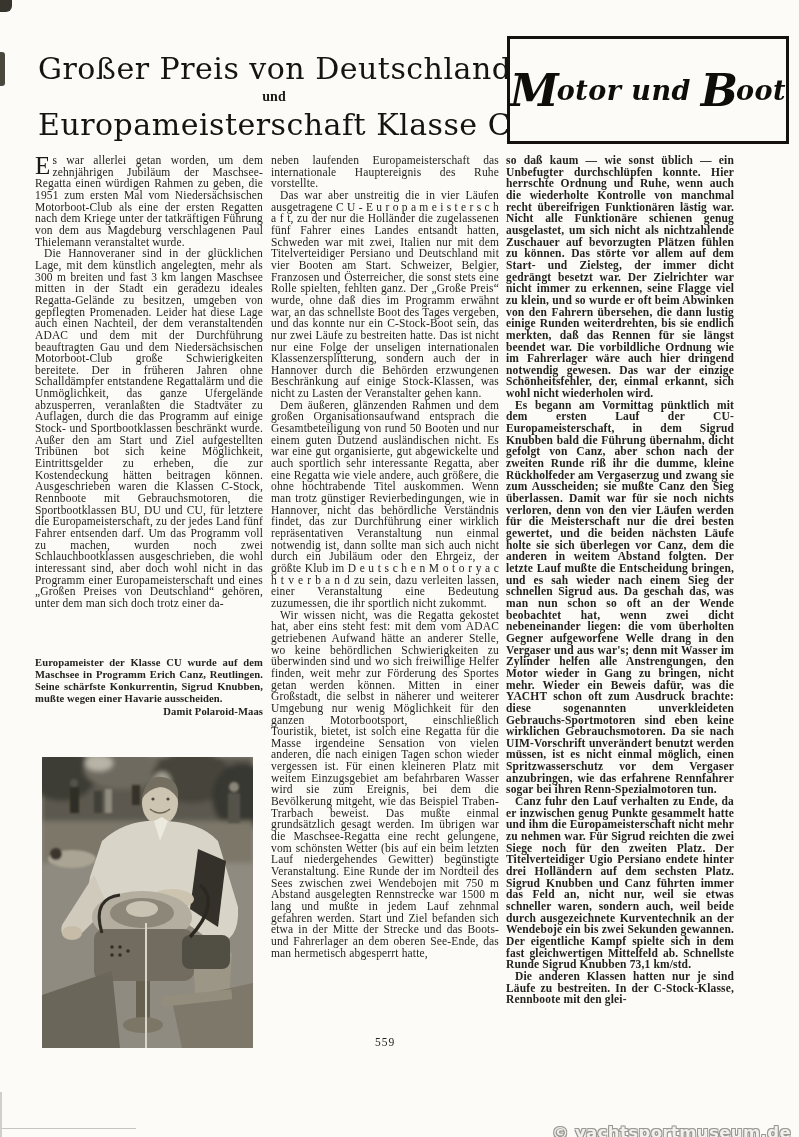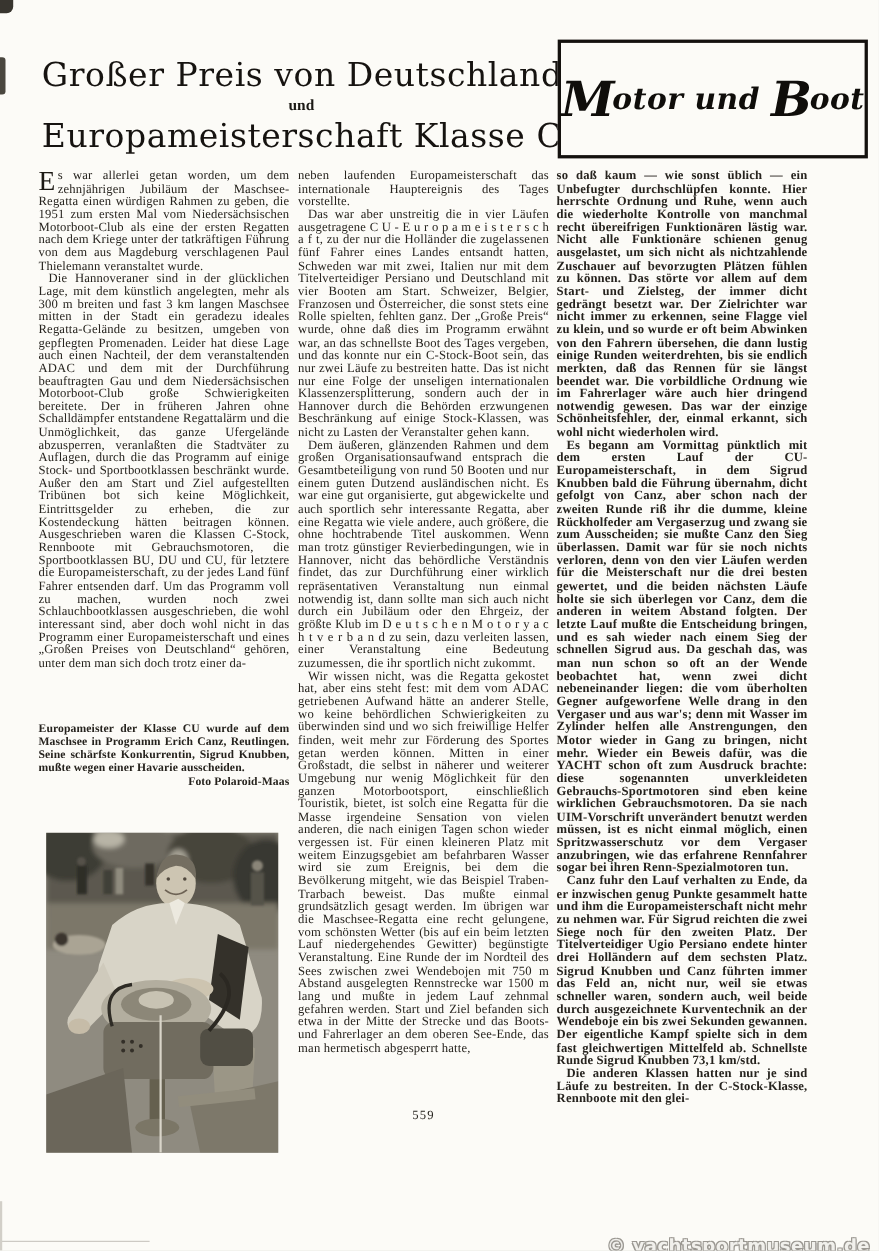--- a/index.html
+++ b/index.html
@@ -50,21 +50,21 @@
     font-size:10.6px; line-height:12px; font-weight:bold; letter-spacing:.1px;
     text-align:justify; color:#26231e;
   }
   .caption-credit { text-align:right; margin-top:1px; font-weight:bold; }
   .photo-frame {
     position:absolute; left:42px; top:757px; width:211px; height:291px;
     background:#8f8b80; overflow:hidden;
   }
 
   
-  .page-number { position:absolute; left:271px; top:1008px; width:228px; text-align:center;
+  .page-number { position:absolute; left:271px; top:1036px; width:228px; text-align:center;
     font-size:11.5px; letter-spacing:1px; color:#26231e; }
   .watermark {
     position:absolute; right:8px; top:1103px;
     font-family:"DejaVu Sans", sans-serif; font-weight:bold; font-size:16.5px; letter-spacing:.4px;
     color:#f1f0ec;
     text-shadow: 1px 1px 0 #9b9892, -1px -1px 0 #9b9892, 1px -1px 0 #9b9892,
                  -1px 1px 0 #9b9892, 0 1.4px 1px #7e7b75;
     margin-top: 20px;
   }
 
@@ -95,21 +95,21 @@
     <div class="masthead-text"><span class="masthead-initial">M</span><span>otor</span><span> und </span><span class="masthead-initial">B</span><span>oot</span></div>
   </div>
 
   <div class="col" id="col1">
     <p class="lead"><span class="dropcap">E</span><span>s war allerlei getan worden, um dem zehnjährigen Jubiläum der Maschsee-Regatta einen würdigen Rahmen zu geben, die 1951 zum ersten Mal vom Niedersächsischen Motorboot-Club als eine der ersten Regatten nach dem Kriege unter der tatkräftigen Führung von dem aus Magdeburg verschlagenen Paul Thielemann veranstaltet wurde.</span></p>
     <p>Die Hannoveraner sind in der glücklichen Lage, mit dem künstlich angelegten, mehr als 300 m breiten und fast 3 km langen Maschsee mitten in der Stadt ein geradezu ideales Regatta-Gelände zu besitzen, umgeben von gepflegten Promenaden. Leider hat diese Lage auch einen Nachteil, der dem veranstaltenden ADAC und dem mit der Durchführung beauftragten Gau und dem Niedersächsischen Motorboot-Club große Schwierigkeiten bereitete. Der in früheren Jahren ohne Schalldämpfer entstandene Regattalärm und die Unmöglichkeit, das ganze Ufergelände abzusperren, veranlaßten die Stadtväter zu Auflagen, durch die das Programm auf einige Stock- und Sportbootklassen beschränkt wurde. Außer den am Start und Ziel aufgestellten Tribünen bot sich keine Möglichkeit, Eintrittsgelder zu erheben, die zur Kostendeckung hätten beitragen können. Ausgeschrieben waren die Klassen C-Stock, Rennboote mit Gebrauchsmotoren, die Sportbootklassen BU, DU und CU, für letztere die Europameisterschaft, zu der jedes Land fünf Fahrer entsenden darf. Um das Programm voll zu machen, wurden noch zwei Schlauchbootklassen ausgeschrieben, die wohl interessant sind, aber doch wohl nicht in das Programm einer Europameisterschaft und eines „Großen Preises von Deutschland“ gehören, unter dem man sich doch trotz einer da-</p>
   </div>
 
   <div class="caption">
     <div>Europameister der Klasse CU wurde auf dem Maschsee in Programm Erich Canz, Reutlingen. Seine schärfste Konkurrentin, Sigrud Knubben, mußte wegen einer Havarie ausscheiden.</div>
-    <div class="caption-credit">Foto Polaroid-Maas</div>
+    <div class="caption-credit">Damit Polaroid-Maas</div>
   </div>
 
   <div class="photo-frame">
     <svg viewBox="0 0 211 291" width="211" height="291" preserveAspectRatio="none" role="img">
       <defs>
         <filter id="soft">
             <feGaussianBlur stdDeviation="1.1"></feGaussianBlur>
           </filter>
         <filter id="soft2">
             <feGaussianBlur stdDeviation="2.6"></feGaussianBlur>
@@ -168,21 +168,21 @@
         <ellipse cx="101" cy="268" rx="20" ry="8" fill="#7b7666"></ellipse>
         <path d="M104,166 L104,291" stroke="#d9d5c9" stroke-width="2"></path>
         <path d="M0,238 L70,214 L78,291 L0,291 Z" fill="#6b665a"></path>
         <path d="M130,244 L211,226 L211,291 L140,291 Z" fill="#7d786a"></path>
         <rect x="120" y="236" width="70" height="10" fill="#928d7d" transform="rotate(-6 155 241)"></rect>
       </g>
     </svg>
   </div>
 
   <div class="col" id="col2">
-    <p class="cont">neben laufenden Europameisterschaft das internationale Hauptereignis des Tages vorstellte.</p>
+    <p class="cont">neben laufenden Europameisterschaft das internationale Hauptereignis des Ruhe vorstellte.</p>
     <p>Das war aber unstreitig die in vier Läufen ausgetragene C U - E u r o p a m e i s t e r s c h a f t, zu der nur die Holländer die zugelassenen fünf Fahrer eines Landes entsandt hatten, Schweden war mit zwei, Italien nur mit dem Titelverteidiger Persiano und Deutschland mit vier Booten am Start. Schweizer, Belgier, Franzosen und Österreicher, die sonst stets eine Rolle spielten, fehlten ganz. Der „Große Preis“ wurde, ohne daß dies im Programm erwähnt war, an das schnellste Boot des Tages vergeben, und das konnte nur ein C-Stock-Boot sein, das nur zwei Läufe zu bestreiten hatte. Das ist nicht nur eine Folge der unseligen internationalen Klassenzersplitterung, sondern auch der in Hannover durch die Behörden erzwungenen Beschränkung auf einige Stock-Klassen, was nicht zu Lasten der Veranstalter gehen kann.</p>
     <p>Dem äußeren, glänzenden Rahmen und dem großen Organisationsaufwand entsprach die Gesamtbeteiligung von rund 50 Booten und nur einem guten Dutzend ausländischen nicht. Es war eine gut organisierte, gut abgewickelte und auch sportlich sehr interessante Regatta, aber eine Regatta wie viele andere, auch größere, die ohne hochtrabende Titel auskommen. Wenn man trotz günstiger Revierbedingungen, wie in Hannover, nicht das behördliche Verständnis findet, das zur Durchführung einer wirklich repräsentativen Veranstaltung nun einmal notwendig ist, dann sollte man sich auch nicht durch ein Jubiläum oder den Ehrgeiz, der größte Klub im D e u t s c h e n  M o t o r y a c h t v e r b a n d zu sein, dazu verleiten lassen, einer Veranstaltung eine Bedeutung zuzumessen, die ihr sportlich nicht zukommt.</p>
     <p>Wir wissen nicht, was die Regatta gekostet hat, aber eins steht fest: mit dem vom ADAC getriebenen Aufwand hätte an anderer Stelle, wo keine behördlichen Schwierigkeiten zu überwinden sind und wo sich freiwillige Helfer finden, weit mehr zur Förderung des Sportes getan werden können. Mitten in einer Großstadt, die selbst in näherer und weiterer Umgebung nur wenig Möglichkeit für den ganzen Motorbootsport, einschließlich Touristik, bietet, ist solch eine Regatta für die Masse irgendeine Sensation von vielen anderen, die nach einigen Tagen schon wieder vergessen ist. Für einen kleineren Platz mit weitem Einzugsgebiet am befahrbaren Wasser wird sie zum Ereignis, bei dem die Bevölkerung mitgeht, wie das Beispiel Traben-Trarbach beweist. Das mußte einmal grundsätzlich gesagt werden. Im übrigen war die Maschsee-Regatta eine recht gelungene, vom schönsten Wetter (bis auf ein beim letzten Lauf niedergehendes Gewitter) begünstigte Veranstaltung. Eine Runde der im Nordteil des Sees zwischen zwei Wendebojen mit 750 m Abstand ausgelegten Rennstrecke war 1500 m lang und mußte in jedem Lauf zehnmal gefahren werden. Start und Ziel befanden sich etwa in der Mitte der Strecke und das Boots- und Fahrerlager an dem oberen See-Ende, das man hermetisch abgesperrt hatte,</p>
   </div>
 
   <div class="col" id="col3">
     <p class="cont">so daß kaum — wie sonst üblich — ein Unbefugter durchschlüpfen konnte. Hier herrschte Ordnung und Ruhe, wenn auch die wiederholte Kontrolle von manchmal recht übereifrigen Funktionären lästig war. Nicht alle Funktionäre schienen genug ausgelastet, um sich nicht als nichtzahlende Zuschauer auf bevorzugten Plätzen fühlen zu können. Das störte vor allem auf dem Start- und Zielsteg, der immer dicht gedrängt besetzt war. Der Zielrichter war nicht immer zu erkennen, seine Flagge viel zu klein, und so wurde er oft beim Abwinken von den Fahrern übersehen, die dann lustig einige Runden weiterdrehten, bis sie endlich merkten, daß das Rennen für sie längst beendet war. Die vorbildliche Ordnung wie im Fahrerlager wäre auch hier dringend notwendig gewesen. Das war der einzige Schönheitsfehler, der, einmal erkannt, sich wohl nicht wiederholen wird.</p>
     <p>Es begann am Vormittag pünktlich mit dem ersten Lauf der CU-Europameisterschaft, in dem Sigrud Knubben bald die Führung übernahm, dicht gefolgt von Canz, aber schon nach der zweiten Runde riß ihr die dumme, kleine Rückholfeder am Vergaserzug und zwang sie zum Ausscheiden; sie mußte Canz den Sieg überlassen. Damit war für sie noch nichts verloren, denn von den vier Läufen werden für die Meisterschaft nur die drei besten gewertet, und die beiden nächsten Läufe holte sie sich überlegen vor Canz, dem die anderen in weitem Abstand folgten. Der letzte Lauf mußte die Entscheidung bringen, und es sah wieder nach einem Sieg der schnellen Sigrud aus. Da geschah das, was man nun schon so oft an der Wende beobachtet hat, wenn zwei dicht nebeneinander liegen: die vom überholten Gegner aufgeworfene Welle drang in den Vergaser und aus war's; denn mit Wasser im Zylinder helfen alle Anstrengungen, den Motor wieder in Gang zu bringen, nicht mehr. Wieder ein Beweis dafür, was die YACHT schon oft zum Ausdruck brachte: diese sogenannten unverkleideten Gebrauchs-Sportmotoren sind eben keine wirklichen Gebrauchsmotoren. Da sie nach UIM-Vorschrift unverändert benutzt werden müssen, ist es nicht einmal möglich, einen Spritzwasserschutz vor dem Vergaser anzubringen, wie das erfahrene Rennfahrer sogar bei ihren Renn-Spezialmotoren tun.</p>
     <p>Canz fuhr den Lauf verhalten zu Ende, da er inzwischen genug Punkte gesammelt hatte und ihm die Europameisterschaft nicht mehr zu nehmen war. Für Sigrud reichten die zwei Siege noch für den zweiten Platz. Der Titelverteidiger Ugio Persiano endete hinter drei Holländern auf dem sechsten Platz. Sigrud Knubben und Canz führten immer das Feld an, nicht nur, weil sie etwas schneller waren, sondern auch, weil beide durch ausgezeichnete Kurventechnik an der Wendeboje ein bis zwei Sekunden gewannen. Der eigentliche Kampf spielte sich in dem fast gleichwertigen Mittelfeld ab. Schnellste Runde Sigrud Knubben 73,1 km/std.</p>
     <p>Die anderen Klassen hatten nur je sind Läufe zu bestreiten. In der C-Stock-Klasse, Rennboote mit den glei-</p>

